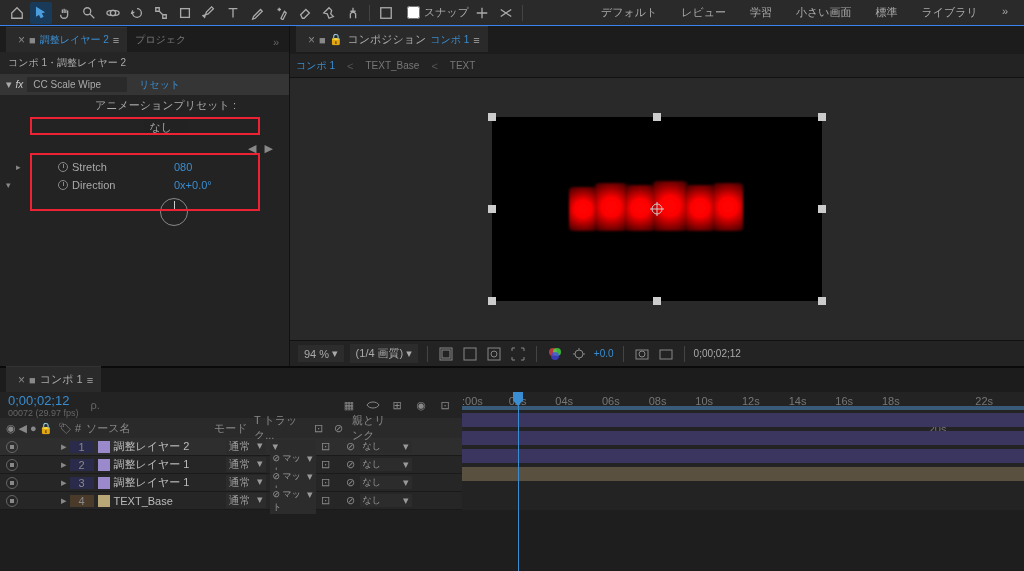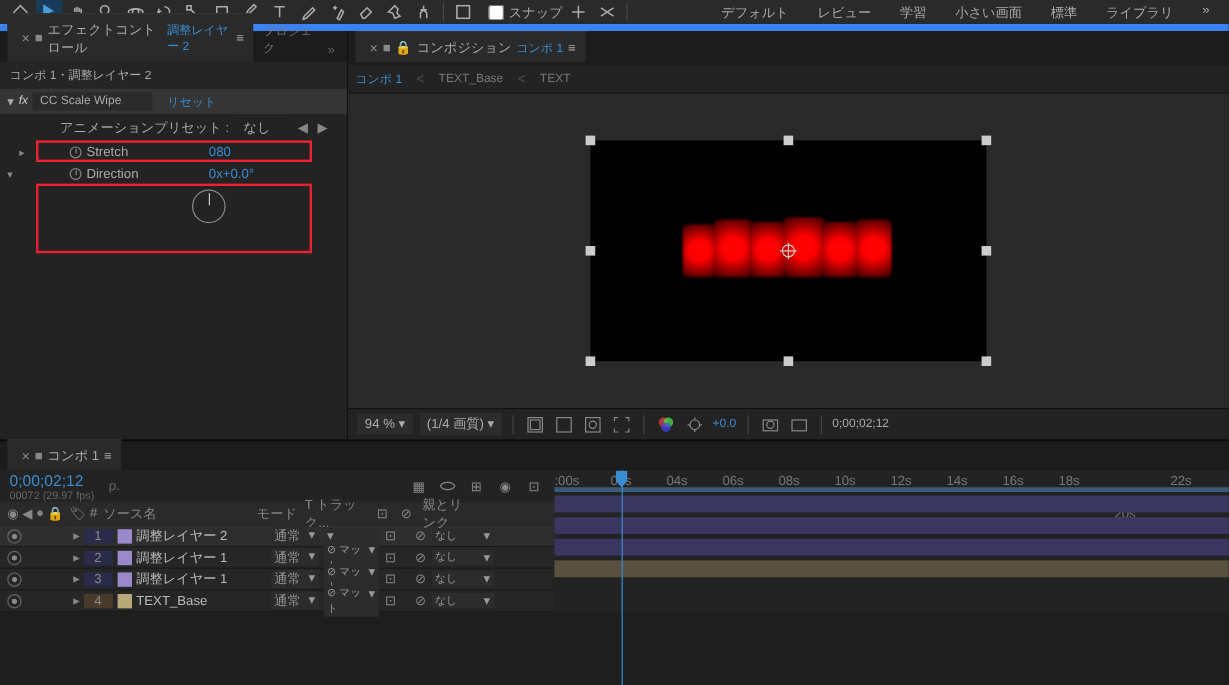--- a/index.html
+++ b/index.html
@@ -1,19 +1,19 @@
 <!DOCTYPE html>
 <html><head>
 <meta charset="utf-8">
 <style>
 * { margin: 0; padding: 0; box-sizing: border-box; font-family: 'Segoe UI', 'Meiryo', sans-serif; font-size: 11px; user-select: none; }
 body { background: #1e1e1e; color: #aaa; width: 1024px; height: 571px; overflow: hidden; position: relative; }
 
 
-.top-toolbar { height: 26px; background: #2a2a2a; display: flex; align-items: center; padding: 0 6px; gap: 2px; border-bottom: 6px solid #3b82f6; }
+.top-toolbar { height: 26px; background: #2a2a2a; display: flex; align-items: center; padding: 0 6px; gap: 2px; border-bottom: 1px solid #3b82f6; }
 .tool-btn { width: 22px; height: 22px; display: flex; align-items: center; justify-content: center; color: #aaa; border-radius: 2px; }
 .tool-btn.active { background: #1a3a5a; color: #4a9edd; }
 .tool-btn svg { width: 14px; height: 14px; stroke: currentColor; fill: none; stroke-width: 1.5; }
 .tool-sep { width: 1px; height: 16px; background: #444; margin: 0 3px; }
 .snap-box { display: flex; align-items: center; gap: 4px; margin-left: 8px; color: #aaa;}
 .snap-box input { accent-color: #4a9edd; }
 .workspace-tabs { margin-left: auto; display: flex; gap: 4px; }
 .ws-tab { padding: 4px 10px; color: #aaa; }
 
 
@@ -32,21 +32,21 @@
 .fx-header .fx-label { color: #ccc; font-style: italic; font-size:10px; margin-right:4px;}
 .fx-name { background: #2a2a2a; padding: 2px 6px; color: #aaa; font-size: 10px; width: 100px;}
 .fx-reset { color: #3a8dd0; margin-left:12px; font-size: 10px;}
 .fx-row { display: flex; align-items: center; padding: 3px 8px 3px 30px; font-size: 10px; gap: 6px; position: relative;}
 .fx-row .prop-label { width: 110px; color: #aaa; display:flex; align-items:center; gap:4px;margin-left:28px;}
 .fx-row .prop-val { color: #3a8dd0; }
 .fx-row .twirl { position:absolute; left:6px; color:#888; font-size:9px;}
 .fx-row .twirl2 { position:absolute; left:16px; color:#888; font-size:9px;}
 .stopwatch { width:10px; height:10px; border:1px solid #888; border-radius:50%; position:relative; display:inline-block;}
 .stopwatch::after{content:'';position:absolute;width:1px;height:4px;background:#888;left:4px;top:1px;}
-.preset-row { display:flex; align-items:center; padding:3px 8px 3px 50px; font-size:10px; gap:6px;}
+.preset-row { display:flex; align-items:center; padding:3px 8px 3px 50px; font-size:10px; gap:6px;flex-direction:column;}
 .preset-row .label { color:#aaa;}
 .preset-row .dropdown { background:#222; padding:1px 6px; color:#aaa; width:44px; font-size:10px;}
 .nav-arrows { margin-left:auto; display:flex; gap:8px; color:#888; margin-right:8px;}
 .highlight-red { border: 2px solid #e23; }
 .highlight-box1 { position:absolute; left:30px; top:91px; width:230px; height:18px; pointer-events:none;}
 .highlight-box2 { position:absolute; left:30px; top:127px; width:230px; height:58px; pointer-events:none;}
 .center-target { width:14px;height:14px; border:1px solid #666; display:inline-flex;align-items:center;justify-content:center; font-size:10px; color:#888;}
 .direction-dial { width:28px; height:28px; border:1px solid #888; border-radius:50%; position:relative; margin-left: 60px;}
 .direction-dial::after { content:''; position:absolute; width:1px; height:10px; background:#ccc; left:13px; top:2px;}
 
@@ -228,21 +228,20 @@
   </div>
 </div>
 
 <div class="main-row">
 
   <div class="effect-panel" style="position:relative">
     <div class="panel-tabs">
       <div class="p-tab active">
         <span class="close-x">×</span>
         <span style="color:#888">■</span>
-        <span>エフェクトコントロール</span>
         <span class="layer-link">調整レイヤー 2</span>
         <span>≡</span>
       </div>
       <div class="p-tab-inactive">プロジェク</div>
       <div style="margin-left:auto;color:#666;padding:4px">»</div>
     </div>
     <div class="comp-path">コンポ 1・調整レイヤー 2</div>
     <div class="fx-header">
       <span class="twirl" style="position:static;margin-right:4px">▾</span>
       <span class="fx-label">fx</span>

